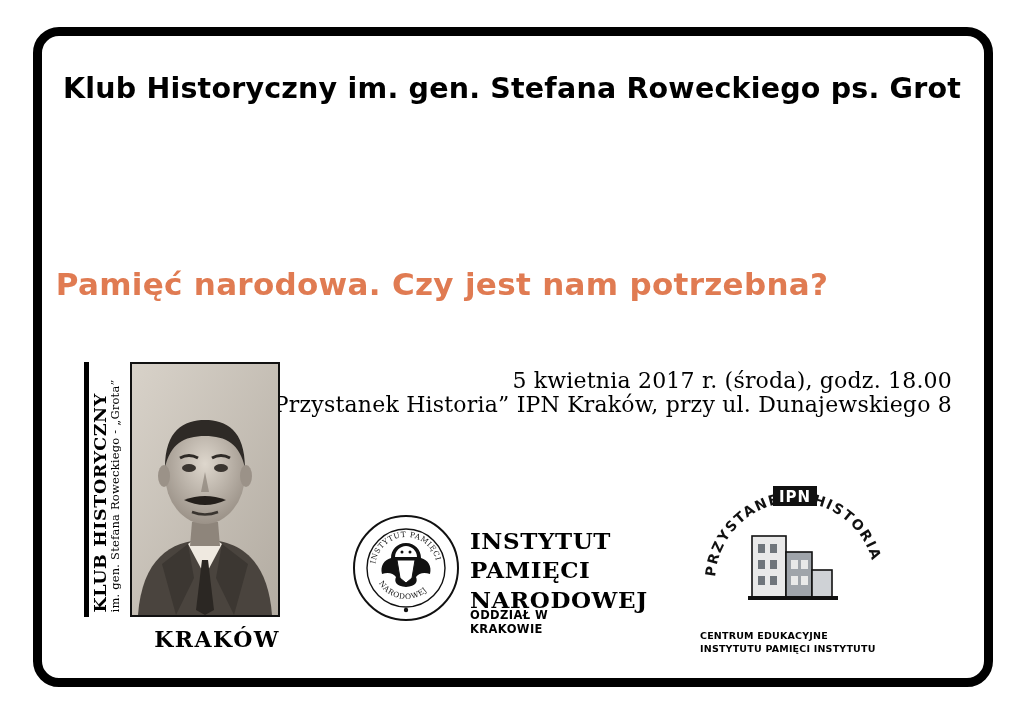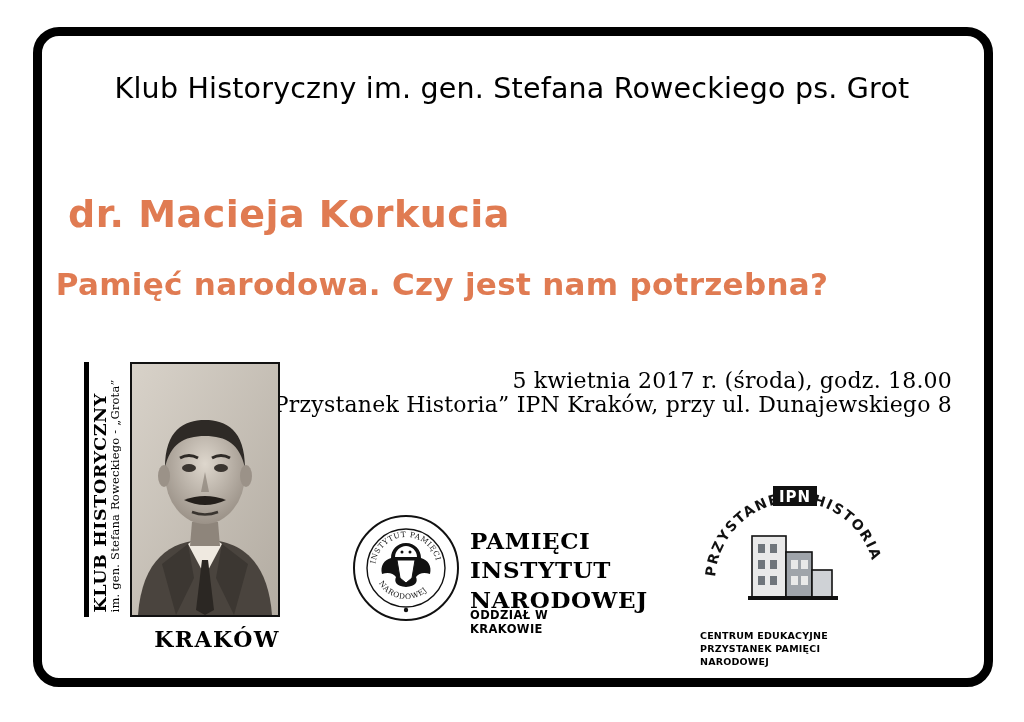--- a/index.html
+++ b/index.html
@@ -34,21 +34,21 @@
   }
 
   
   .club-title {
     position: absolute;
     left: 0;
     top: 72px;
     width: 1024px;
     text-align: center;
     font-family: "DejaVu Sans", sans-serif;
-    font-weight: normal;
+    font-weight: bold;
     font-size: 28.5px;
     letter-spacing: 0.2px;
     color: #000000;
     white-space: nowrap;
   }
 
   .invites {
     position: absolute;
     right: 72px;
     top: 130px;
@@ -236,21 +236,20 @@
 </head>
 <body>
 
 <div id="poster">
 
   <div class="frame"></div>
 
   <div class="club-title">Klub Historyczny im. gen. Stefana Roweckiego ps. Grot</div>
 
 
-  <div class="speaker">dr. Macieja Korkucia</div>
 
   <div class="lecture-title">Pamięć narodowa. Czy jest nam potrzebna?</div>
 
   <div class="datetime">5 kwietnia 2017 r. (środa), godz. 18.00</div>
 
   <div class="place">„Przystanek Historia” IPN Kraków, przy ul. Dunajewskiego 8</div>
 
   <div class="photo-block">
     <div class="photo-vert-label">
       <div class="vert-bar"></div>
@@ -326,22 +325,22 @@
       <g transform="translate(54,52)">
         <path d="M0,-23 C9,-23 15,-16 15,-8 C22,-6 26,0 24,8 C18,6 13,7 10,11 C12,16 10,20 0,21 C-10,20 -12,16 -10,11 C-13,7 -18,6 -24,8 C-26,0 -22,-6 -15,-8 C-15,-16 -9,-23 0,-23 Z" fill="#111"></path>
         <path d="M0,-20 C-6,-20 -11,-15 -11,-9 L11,-9 C11,-15 6,-20 0,-20 Z" fill="#fff"></path>
         <circle cx="-4" cy="-14" r="1.5" fill="#111"></circle>
         <circle cx="4" cy="-14" r="1.5" fill="#111"></circle>
         <path d="M-9,-6 L9,-6 L6,12 L0,17 L-6,12 Z" fill="#fff" stroke="#111" stroke-width="1"></path>
       </g>
       <circle cx="54" cy="96" r="2.2" fill="#111"></circle>
     </svg>
     <div class="ipn-text">
+      <div>INSTYTUT</div>
       <div>PAMIĘCI</div>
-      <div>INSTYTUT</div>
       <div>NARODOWEJ</div>
     </div>
     <div class="ipn-sub">ODDZIAŁ W KRAKOWIE</div>
   </div>
 
   <div class="ph-logo">
     <svg width="190" height="150" viewBox="0 0 190 150">
 
       <path id="phArc" d="M95,104 m-80,0 a80,80 0 1,1 160,0" fill="none"></path>
       <text font-family="DejaVu Sans, sans-serif" font-weight="bold" font-size="14" fill="#111" letter-spacing="1.5">
@@ -366,17 +365,17 @@
         <rect x="70" y="98" width="7" height="9" fill="#6f757b"></rect>
         <rect x="91" y="82" width="7" height="9" fill="#e9e9e9"></rect>
         <rect x="101" y="82" width="7" height="9" fill="#e9e9e9"></rect>
         <rect x="91" y="98" width="7" height="9" fill="#e9e9e9"></rect>
         <rect x="101" y="98" width="7" height="9" fill="#e9e9e9"></rect>
         <rect x="48" y="118" width="90" height="4" fill="#111"></rect>
       </g>
     </svg>
     <div class="ph-caption">
       <div>CENTRUM EDUKACYJNE</div>
-      <div>PRZYSTANEK PAMIĘCI NARODOWEJ</div>
+      <div>INSTYTUTU PAMIĘCI INSTYTUTU</div>
     </div>
   </div>
 
 </div>
 
 </body></html>

